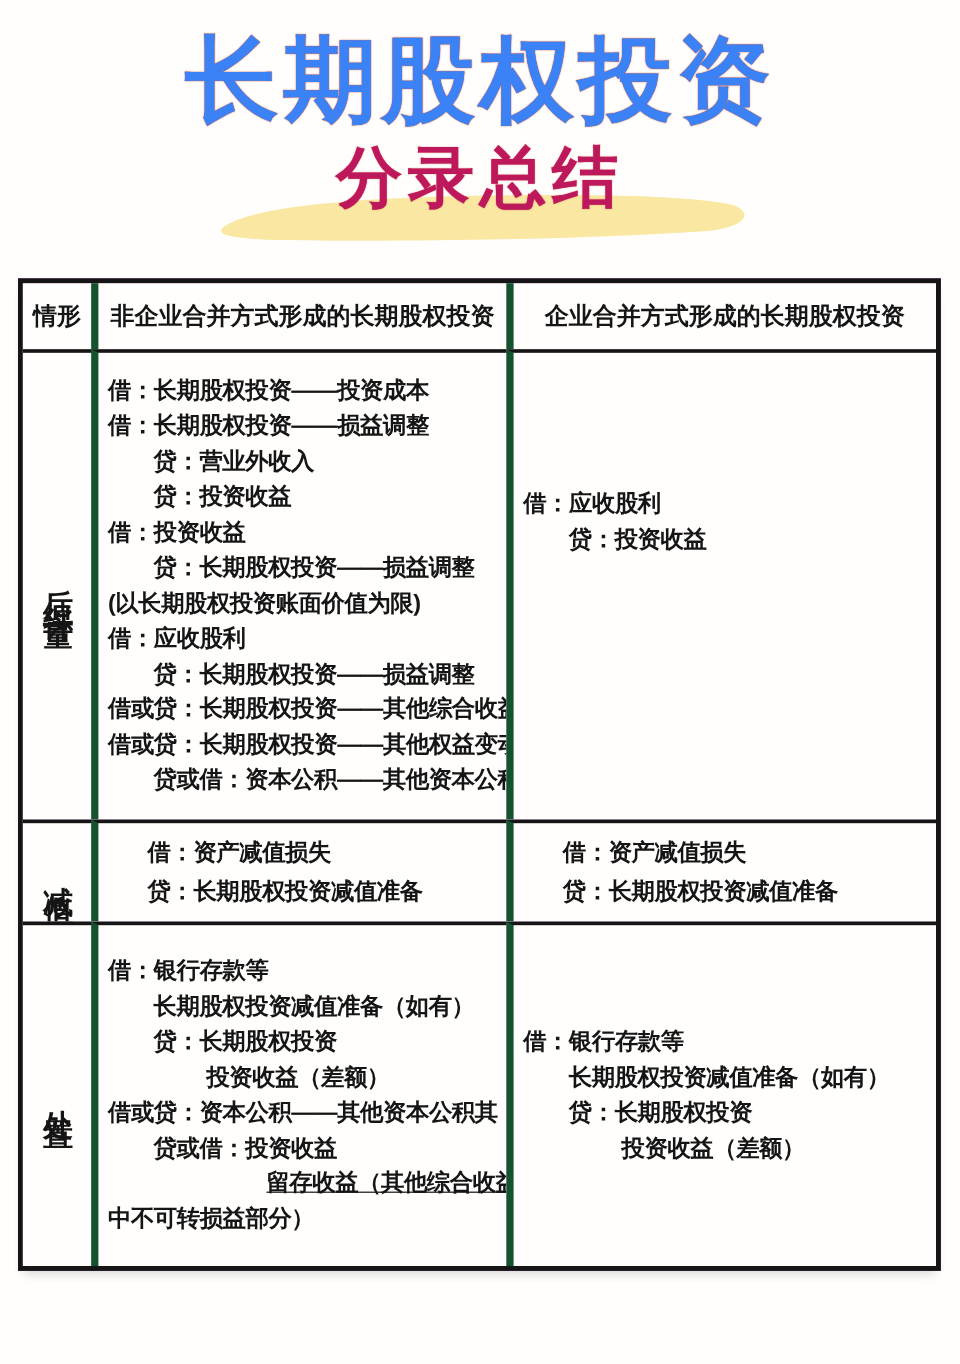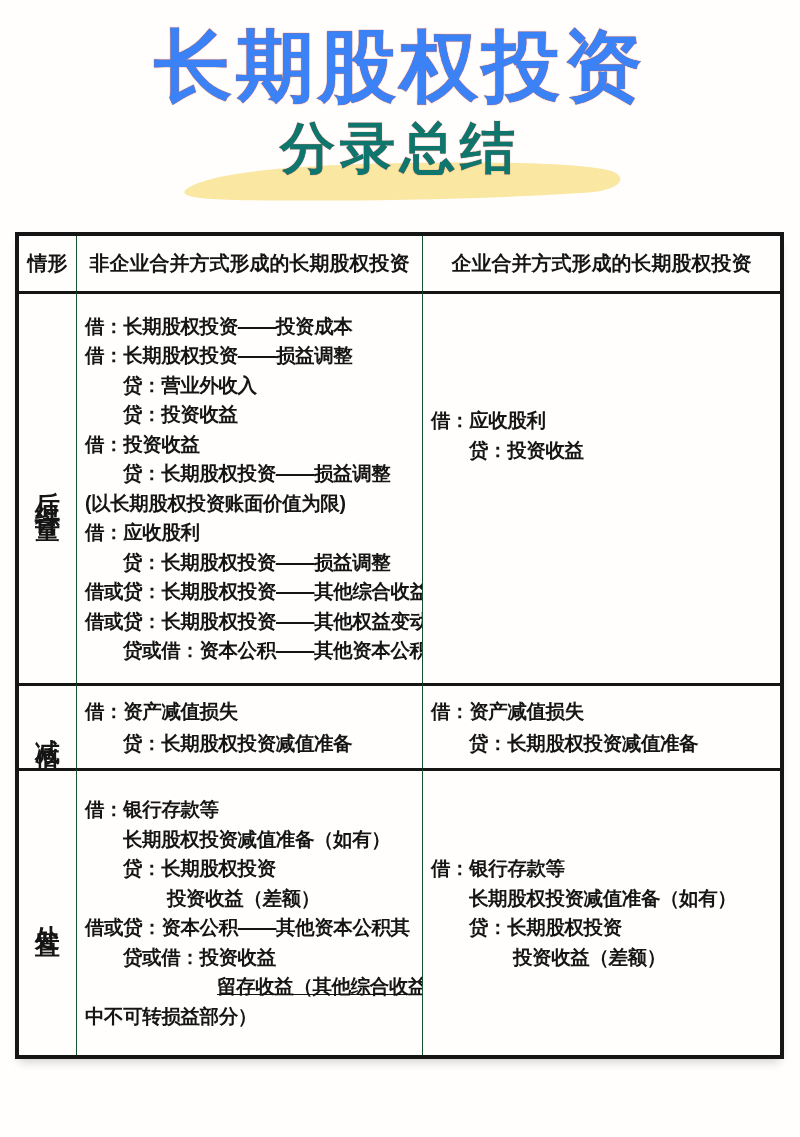--- a/index.html
+++ b/index.html
@@ -9,50 +9,50 @@
   }
   
   .title{
     position:absolute;top:26px;left:0;width:100%;text-align:center;
     font-size:78px;line-height:1.05;font-weight:900;color:#3b82f6;letter-spacing:4px;
     text-shadow:0 0 1px #c3564c, 0 0 1px #c3564c;
   }
   .subtitle-box{position:absolute;top:118px;left:0;width:100%;height:90px;text-align:center;}
   .swoosh{position:absolute;left:50%;transform:translateX(-50%);top:40px;width:452px;height:44px;}
   .subtitle{
-    position:relative;z-index:2;font-size:55px;line-height:1.1;font-weight:900;color:#0f766e;
+    position:relative;z-index:2;font-size:55px;line-height:1.1;font-weight:900;color:#be185d;
     letter-spacing:5px;text-shadow:0 0 1px #c6463e;
   }
   
   .table{
     position:absolute;left:15px;top:232px;width:769px;height:827px;box-sizing:border-box;
     border:4px solid #151515;background:#701a75;display:grid;
     grid-template-columns:57px 346px 1fr;
     grid-template-rows:55px 392px 85px 1fr;
     box-shadow:0 7px 9px -4px rgba(0,0,0,.18);
   }
   .cell{box-sizing:border-box;min-width:0;min-height:0;background:#fffefc;}
-  .bl{border-left:1px solid #14532d;}
+  .bl{border-left:6px solid #14532d;}
   .bt{border-top:3px solid #151515;}
   .head{
     display:flex;align-items:center;justify-content:center;
     font-size:20px;font-weight:700;letter-spacing:0;white-space:nowrap;
   }
   .label{display:flex;align-items:center;justify-content:center;}
   .vtext{
     writing-mode:vertical-rl;text-orientation:upright;
     font-size:25px;font-weight:700;letter-spacing:9px;line-height:1;
   }
   .body{
     display:flex;flex-direction:column;justify-content:center;
     padding:4px 4px 4px 8px;font-weight:700;font-size:19.5px;letter-spacing:-0.4px;
   }
   .body.top-pad{justify-content:flex-start;padding-top:112px;}
   .ln{line-height:29.5px;white-space:nowrap;}
-  .row-imp .ln{line-height:32px;}
+  .row-imp .ln{line-height:32px;margin-left:33px;}
   .i1{margin-left:38px;}
   .i2{margin-left:82px;}
   .i3{margin-left:132px;text-decoration:underline;}
 </style>
 </head>
 <body>
 
 <div class="page">
 
   <div class="title">长期股权投资</div>

